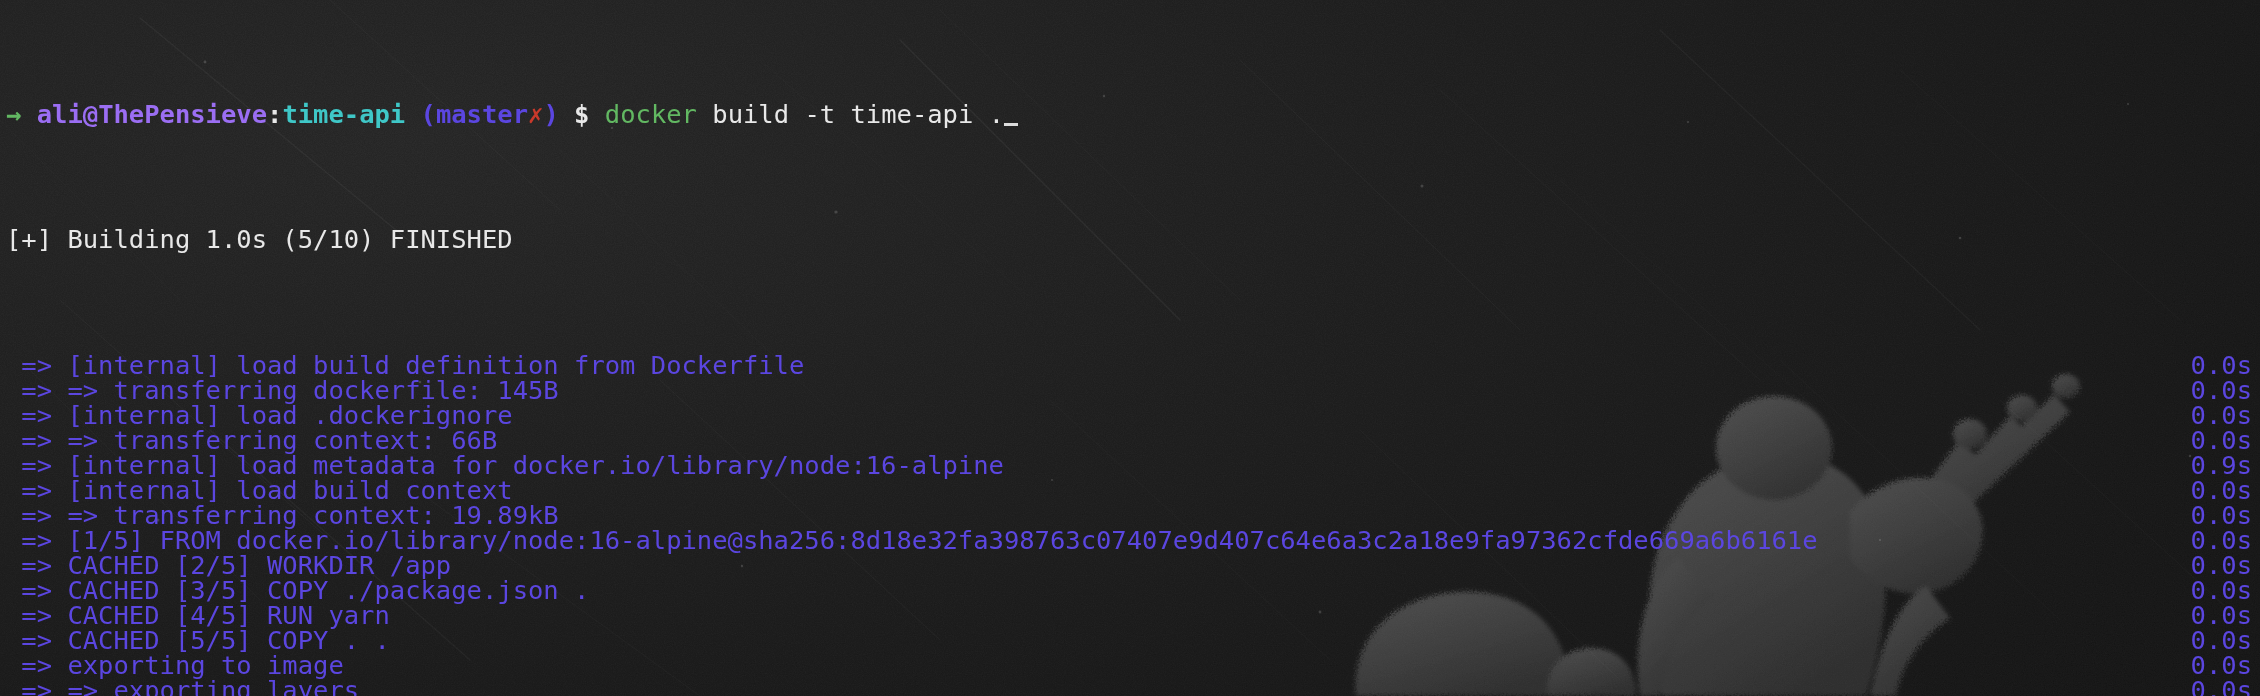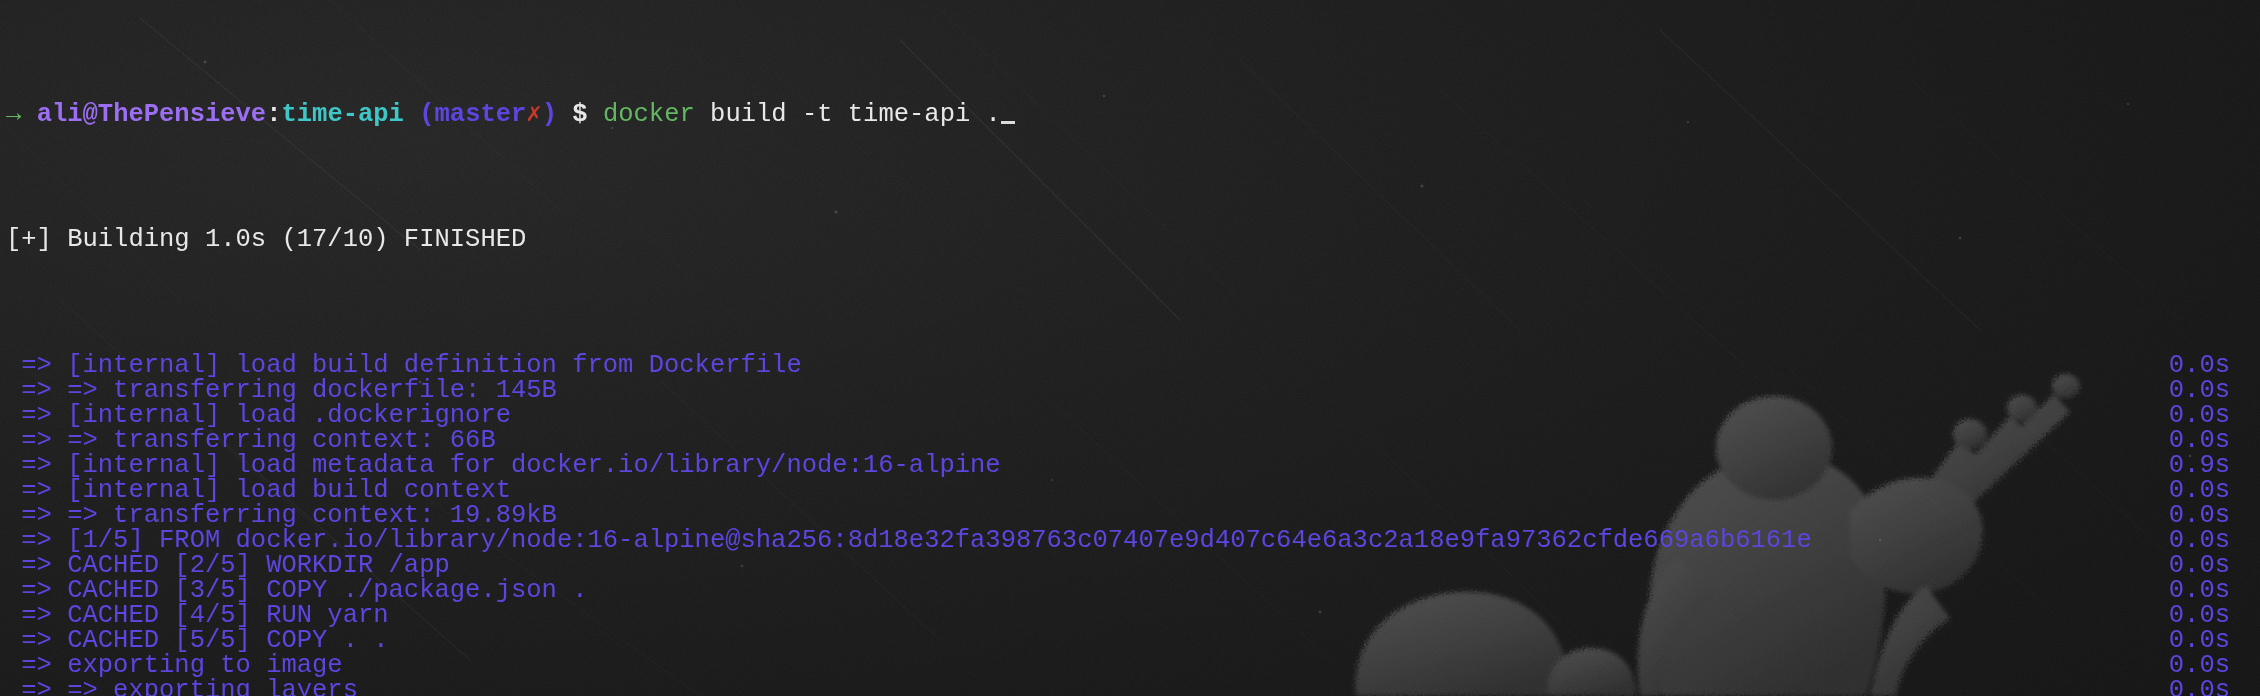--- a/index.html
+++ b/index.html
@@ -43,25 +43,24 @@
     width: 950px;
     height: 430px;
     opacity: 0.42;
     mix-blend-mode: screen;
     pointer-events: none;
   }
   
   #screen {
     position: relative;
     z-index: 5;
-    padding: 2px 22px 0 6px;
+    padding: 2px 0 0 6px;
     box-sizing: border-box;
     height: 100%;
     white-space: pre;
-    font-family: Liberation Mono, monospace;
   }
   .line {
     position: relative;
     height: 25.05px;
     white-space: pre;
   }
   .time {
     position: absolute;
     right: 8px;
     top: 0;
@@ -187,21 +186,21 @@
       </g>
     </g>
   </svg>
 
   <div id="screen">
 
     
     <div class="line"><span class="c-green bold">→</span><span class="c-white"> </span><span class="c-violet bold">ali@ThePensieve</span><span class="c-white bold">:</span><span class="c-cyan bold">time-api</span><span class="c-white"> </span><span class="c-blue bold">(master</span><span class="c-red bold">✗</span><span class="c-blue bold">)</span><span class="c-white"> </span><span class="c-white bold">$</span><span class="c-white"> </span><span class="c-green">docker</span><span class="c-white"> </span><span class="c-white">build -t time-api .</span><span class="underscore-cursor"></span></div>
 
     
-    <div class="line"><span class="c-white">[+] Building 1.0s (17/10) FINISHED</span></div>
+    <div class="line"><span class="c-white">[+] Building 1.0s (5/10) FINISHED</span></div>
 
     
     <div id="steps-container"><div class="line"><span class="c-step"> =&gt; [internal] load build definition from Dockerfile</span><span class="c-step time">0.0s</span></div><div class="line"><span class="c-step"> =&gt; =&gt; transferring dockerfile: 145B</span><span class="c-step time">0.0s</span></div><div class="line"><span class="c-step"> =&gt; [internal] load .dockerignore</span><span class="c-step time">0.0s</span></div><div class="line"><span class="c-step"> =&gt; =&gt; transferring context: 66B</span><span class="c-step time">0.0s</span></div><div class="line"><span class="c-step"> =&gt; [internal] load metadata for docker.io/library/node:16-alpine</span><span class="c-step time">0.9s</span></div><div class="line"><span class="c-step"> =&gt; [internal] load build context</span><span class="c-step time">0.0s</span></div><div class="line"><span class="c-step"> =&gt; =&gt; transferring context: 19.89kB</span><span class="c-step time">0.0s</span></div><div class="line"><span class="c-step"> =&gt; [1/5] FROM docker.io/library/node:16-alpine@sha256:8d18e32fa398763c07407e9d407c64e6a3c2a18e9fa97362cfde669a6b6161e</span><span class="c-step time">0.0s</span></div><div class="line"><span class="c-step"> =&gt; CACHED [2/5] WORKDIR /app</span><span class="c-step time">0.0s</span></div><div class="line"><span class="c-step"> =&gt; CACHED [3/5] COPY ./package.json .</span><span class="c-step time">0.0s</span></div><div class="line"><span class="c-step"> =&gt; CACHED [4/5] RUN yarn</span><span class="c-step time">0.0s</span></div><div class="line"><span class="c-step"> =&gt; CACHED [5/5] COPY . .</span><span class="c-step time">0.0s</span></div><div class="line"><span class="c-step"> =&gt; exporting to image</span><span class="c-step time">0.0s</span></div><div class="line"><span class="c-step"> =&gt; =&gt; exporting layers</span><span class="c-step time">0.0s</span></div></div>
 
     
     
 
   </div>
 </div>
 

